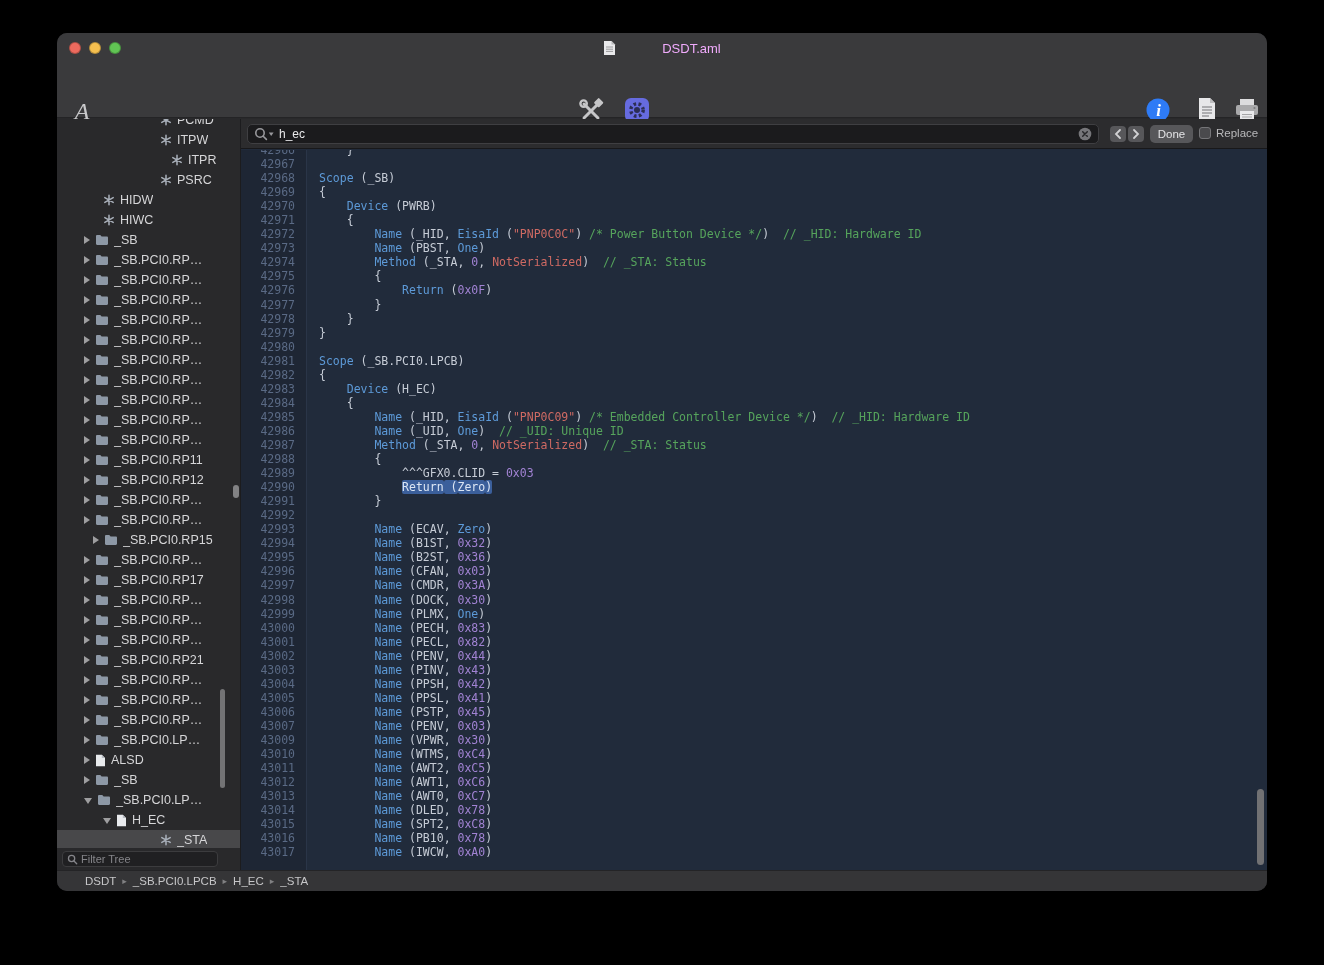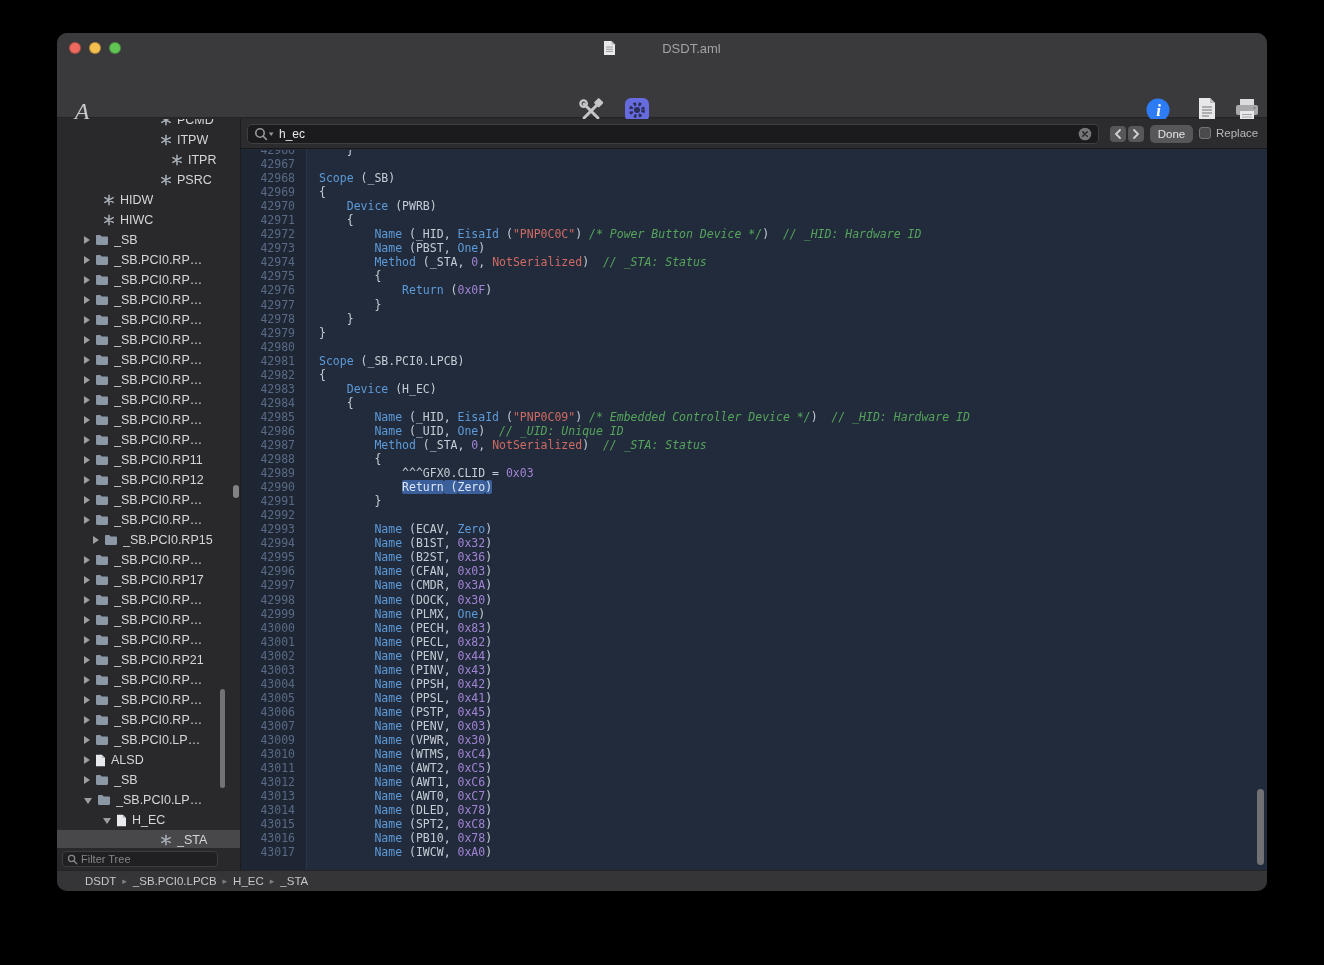--- a/index.html
+++ b/index.html
@@ -10,21 +10,21 @@
             background:#29292b; border-radius:10px; overflow:hidden;
             box-shadow:0 22px 60px rgba(0,0,0,.65); }
 
   
   .titlebar { position:absolute; top:0; left:0; right:0; height:30px; background:#3a3a3c; }
   .traffic { position:absolute; left:12px; top:9px; display:flex; gap:8px; }
   .tl { width:12px; height:12px; border-radius:50%; border:0.5px solid rgba(0,0,0,.25); }
   .tl.red{background:#ec6a5e;} .tl.yellow{background:#f5bf4f;} .tl.green{background:#61c454;}
   .titlegroup { position:absolute; left:0; right:0; top:0; height:30px; display:flex;
                 align-items:center; justify-content:center; gap:6px; }
-  .titletext { font-size:13px; color:#a3a3a3;margin-left:40px; }
+  .titletext { font-size:13px; color:#f0abfc;margin-left:40px; }
 
   .toolbar { position:absolute; top:30px; left:0; right:0; height:55px; background:#3a3a3c;
              border-bottom:1px solid #242426; }
   .tbtn { position:absolute; top:33px; display:flex; flex-direction:column; align-items:center;
           gap:2px; color:#c3c3c5; font-size:11px; cursor:default; }
   .tbtn .ic { height:27px; display:flex; align-items:flex-end; justify-content:center; }
   .tb-fonts{left:2px; width:44px;} .tb-compile{left:511px; width:46px;} .tb-patch{left:559px; width:42px;}
   .tb-summary{left:1075px; width:52px;} .tb-log{left:1132px; width:36px;} .tb-print{left:1170px; width:40px;}
 
   
@@ -78,21 +78,21 @@
   .gutter-bg { position:absolute; left:0; top:0; bottom:0; width:66px; background:#1e2634;
                border-right:1px solid #2a3548; }
   #code-lines { position:absolute; top:-7px; left:0; right:0;
                 font-family:"DejaVu Sans Mono", monospace; font-size:11.5px; line-height:14.05px; }
   .cline { display:flex; height:14.05px; white-space:pre; }
   .ln { flex:0 0 66px; padding-right:12px; text-align:right; color:var(--lnc,#5a6a85); }
   .lc { padding-left:12px; color:var(--plain,#c6ccd6); }
   .tp { color:var(--plain,#c6ccd6); }
   .tk { color:var(--kw,#5d9ad8); }
   .ts { color:var(--str,#cf6a63); }
-  .tc { color:var(--com,#56a45c);font-style:italic; }
+  .tc { color:var(--com,#56a45c); }
   .tn { color:var(--num,#a283d4); }
   .th { background:var(--sel,#3b5f9b); border-radius:2px; color:#dce6f4; }
   .ed-scroll { position:absolute; right:3px; top:639px; width:7px; height:76px; border-radius:3.5px;
                background:#717173; z-index:3; }
 
   
   .statusbar { position:absolute; left:0; right:0; bottom:0; height:21px; background:#353537;
                border-top:1px solid #242426; display:flex; align-items:center; padding-left:28px; }
   .bc-item { font-size:11.5px; color:#c6c6c8; }
   .bc-sep { font-size:9px; color:#818183; margin:0 6px; }

